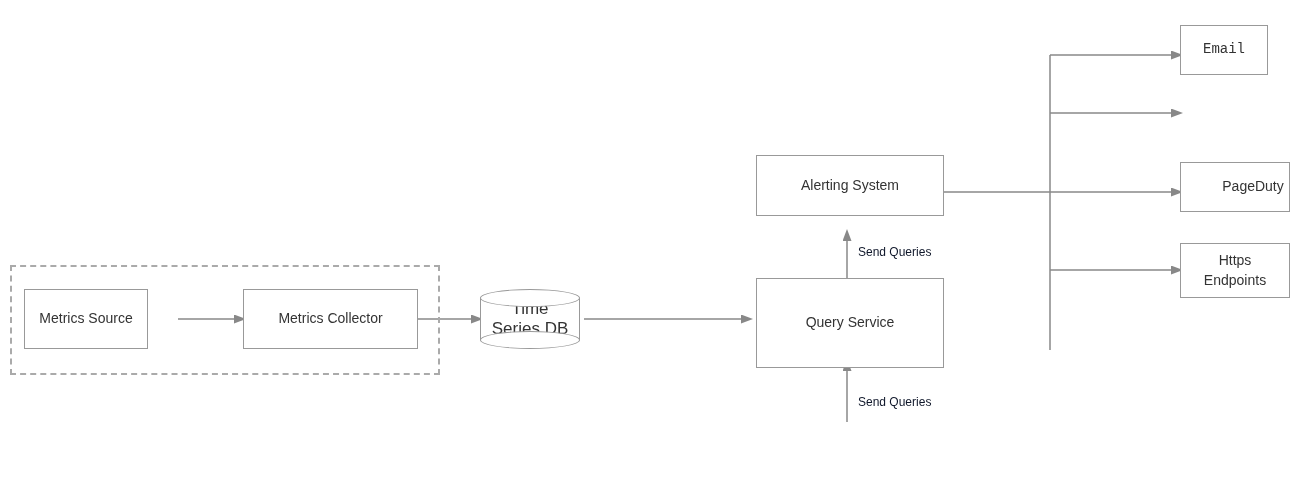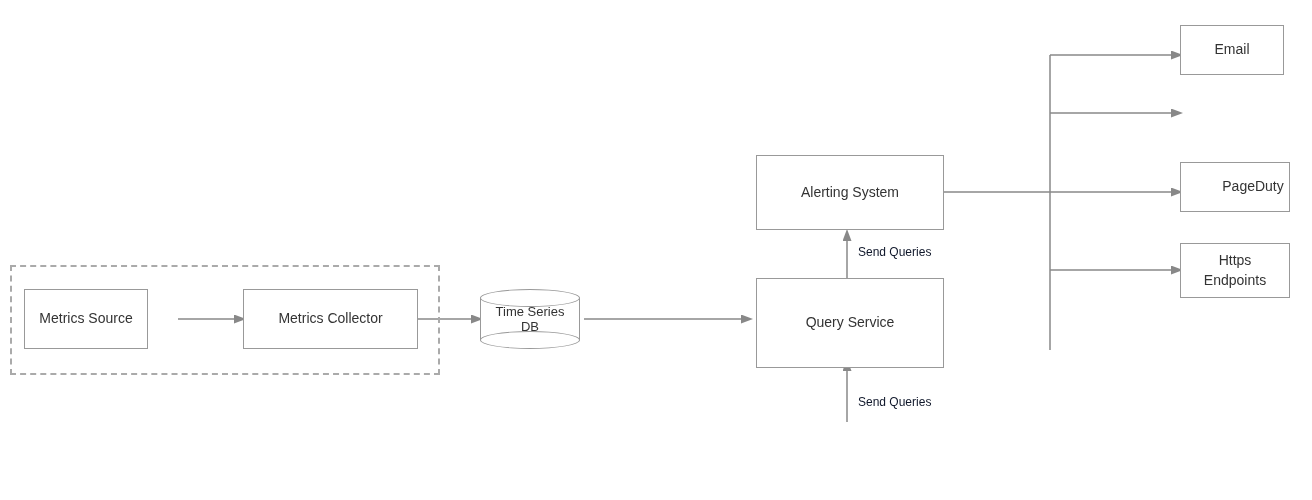--- a/index.html
+++ b/index.html
@@ -46,21 +46,21 @@
     }
     .cylinder-body {
       width: 100px;
       background: #fff;
       border-left: 1.5px solid #999;
       border-right: 1.5px solid #999;
       display: flex;
       align-items: center;
       justify-content: center;
       text-align: center;
-      font-size: 13px;
+      font-size: 17px;
       position: relative;
     }
     .cylinder-top, .cylinder-bottom {
       width: 100px;
       height: 18px;
       border: 1.5px solid #999;
       border-radius: 50%;
       background: #fff;
       position: relative;
       z-index: 2;
@@ -138,30 +138,30 @@
   <div class="cylinder" style="position:absolute; left: 480px; top: 280px; width: 100px; height: 78px;">
     <div class="cylinder-top"></div>
     <div class="cylinder-body" style="height: 42px; width: 100px; margin-top:-9px; margin-bottom:-9px; z-index:1;">
       <div class="cylinder-body-inner">
         <span>Time Series DB</span>
       </div>
     </div>
     <div class="cylinder-bottom"></div>
   </div>
 
-  <div class="box" style="left: 756px; top: 155px; width: 188px; height: 75px; align-items: center;">
+  <div class="box" style="left: 756px; top: 155px; width: 188px; height: 61px; align-items: center;">
     <span>Alerting System</span>
   </div>
 
   <div class="box" style="left: 756px; top: 278px; width: 188px; height: 90px;">
     <span>Query Service</span>
   </div>
 
 
-  <div class="box" style="left: 1180px; top: 25px; width: 104px; height: 50px;">
+  <div class="box" style="left: 1180px; top: 25px; width: 88px; height: 50px; font-family: Liberation Mono, monospace;">
     <span>Email</span>
   </div>
 
 
   <div class="box" style="left: 1180px; top: 162px; width: 110px; height: 50px; padding-left: 48px;">
     <span>PageDuty</span>
   </div>
 
   <div class="box" style="left: 1180px; top: 243px; width: 110px; height: 55px;">
     <span style="white-space: pre-line;">Https

